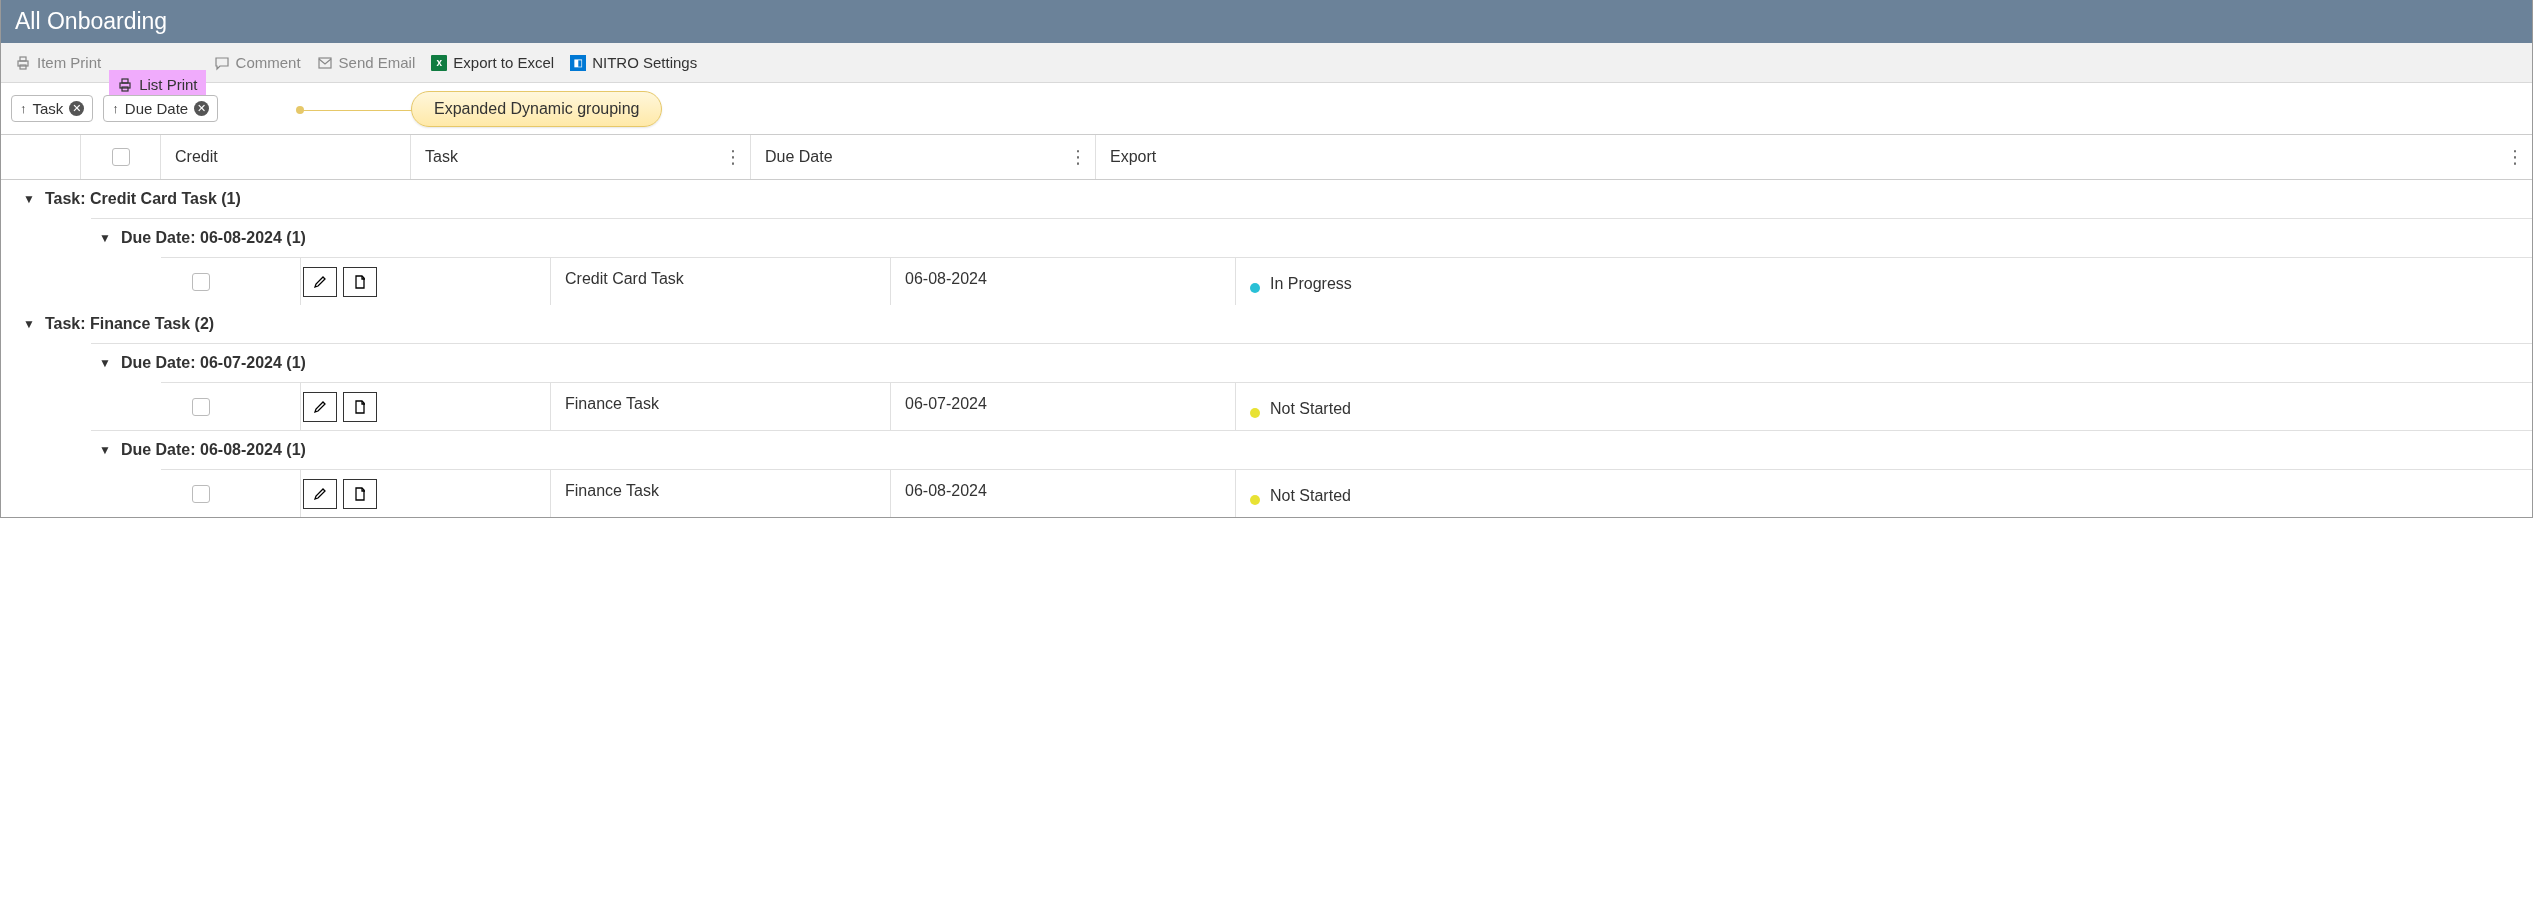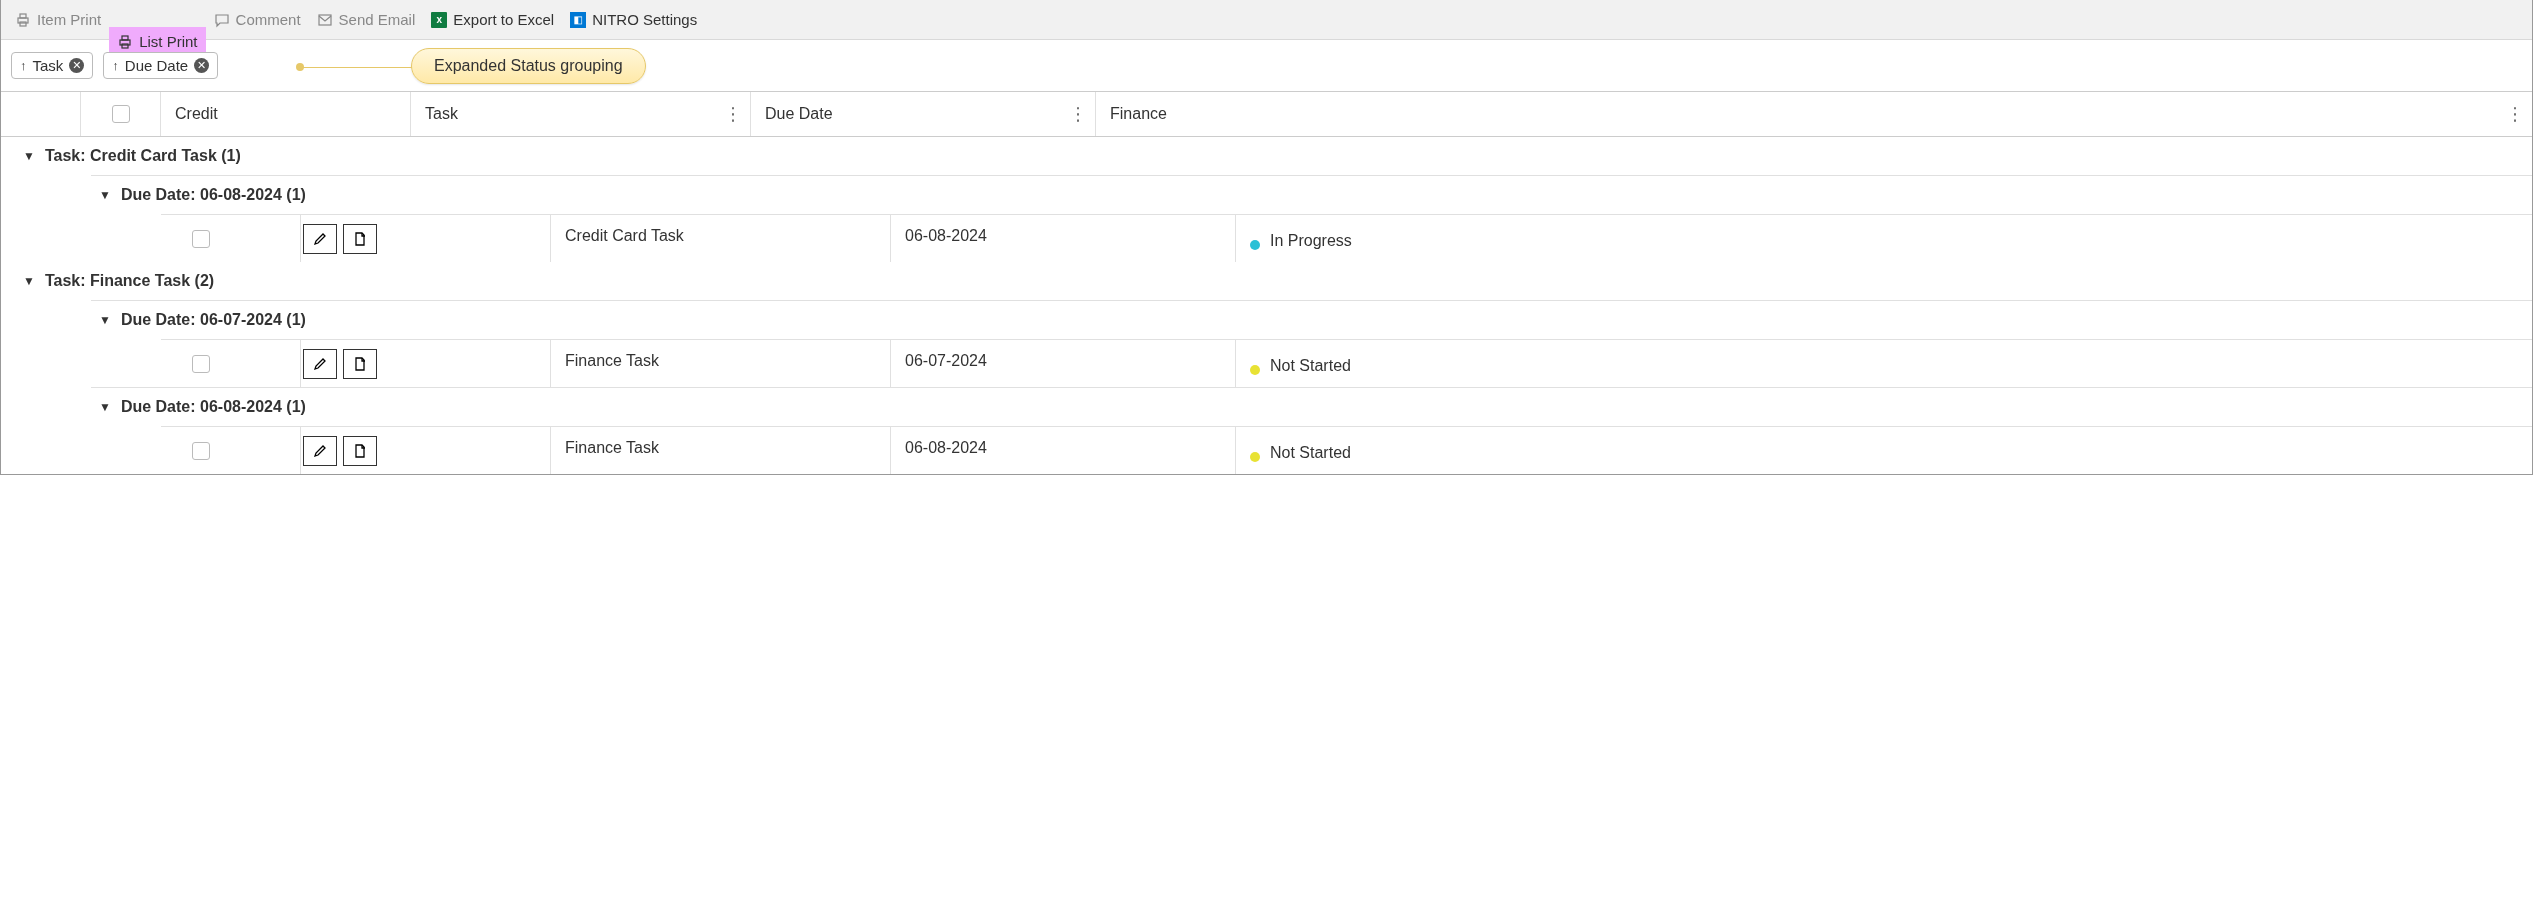--- a/index.html
+++ b/index.html
@@ -130,20 +130,23 @@
     align-items:center; justify-content:center; cursor:pointer; background:#fff;
   }
   .status-dot { width:10px; height:10px; border-radius:50%; }
   .subgroup-block { border-top:1px solid #e0e0e0; margin-left:90px; }
 </style>
 </head>
 <body>
 
 <div class="app">
 
+  <div class="title-bar">
+    <span>All Onboarding</span>
+  </div>
 
   <div class="toolbar">
     <div class="tool-btn">
       <svg viewBox="0 0 16 16" fill="none" stroke="#888" stroke-width="1.2">
           <rect x="3" y="6" width="10" height="5"></rect>
           <rect x="5" y="2" width="6" height="4"></rect>
           <rect x="5" y="10" width="6" height="4"></rect>
         </svg>
       <span>Item Print</span>
     </div>
@@ -183,21 +186,21 @@
       <span class="arrow">↑</span>
       <span>Task</span>
       <span class="x">✕</span>
     </div>
     <div class="chip">
       <span class="arrow">↑</span>
       <span>Due Date</span>
       <span class="x">✕</span>
     </div>
     <div class="callout">
-      <span>Expanded Status grouping</span>
+      <span>Expanded Dynamic grouping</span>
     </div>
   </div>
 
   <div class="grid">
     <div class="grid-header">
       <div class="col-drag"></div>
       <div class="col-check">
         <span class="checkbox"></span>
       </div>
       <div class="col-actions col-head">
@@ -205,21 +208,21 @@
       </div>
       <div class="col-task col-head">
         <span>Task</span>
         <span class="col-menu">⋮</span>
       </div>
       <div class="col-due col-head">
         <span>Due Date</span>
         <span class="col-menu">⋮</span>
       </div>
       <div class="col-status col-head">
-        <span>Finance</span>
+        <span>Export</span>
         <span class="col-menu">⋮</span>
       </div>
     </div>
 
     <div id="grid-body">
         <div class="group-row">
           <span class="caret">▼</span>
           <span>Task: Credit Card Task (1)</span>
         </div>
         <div class="subgroup-block">

